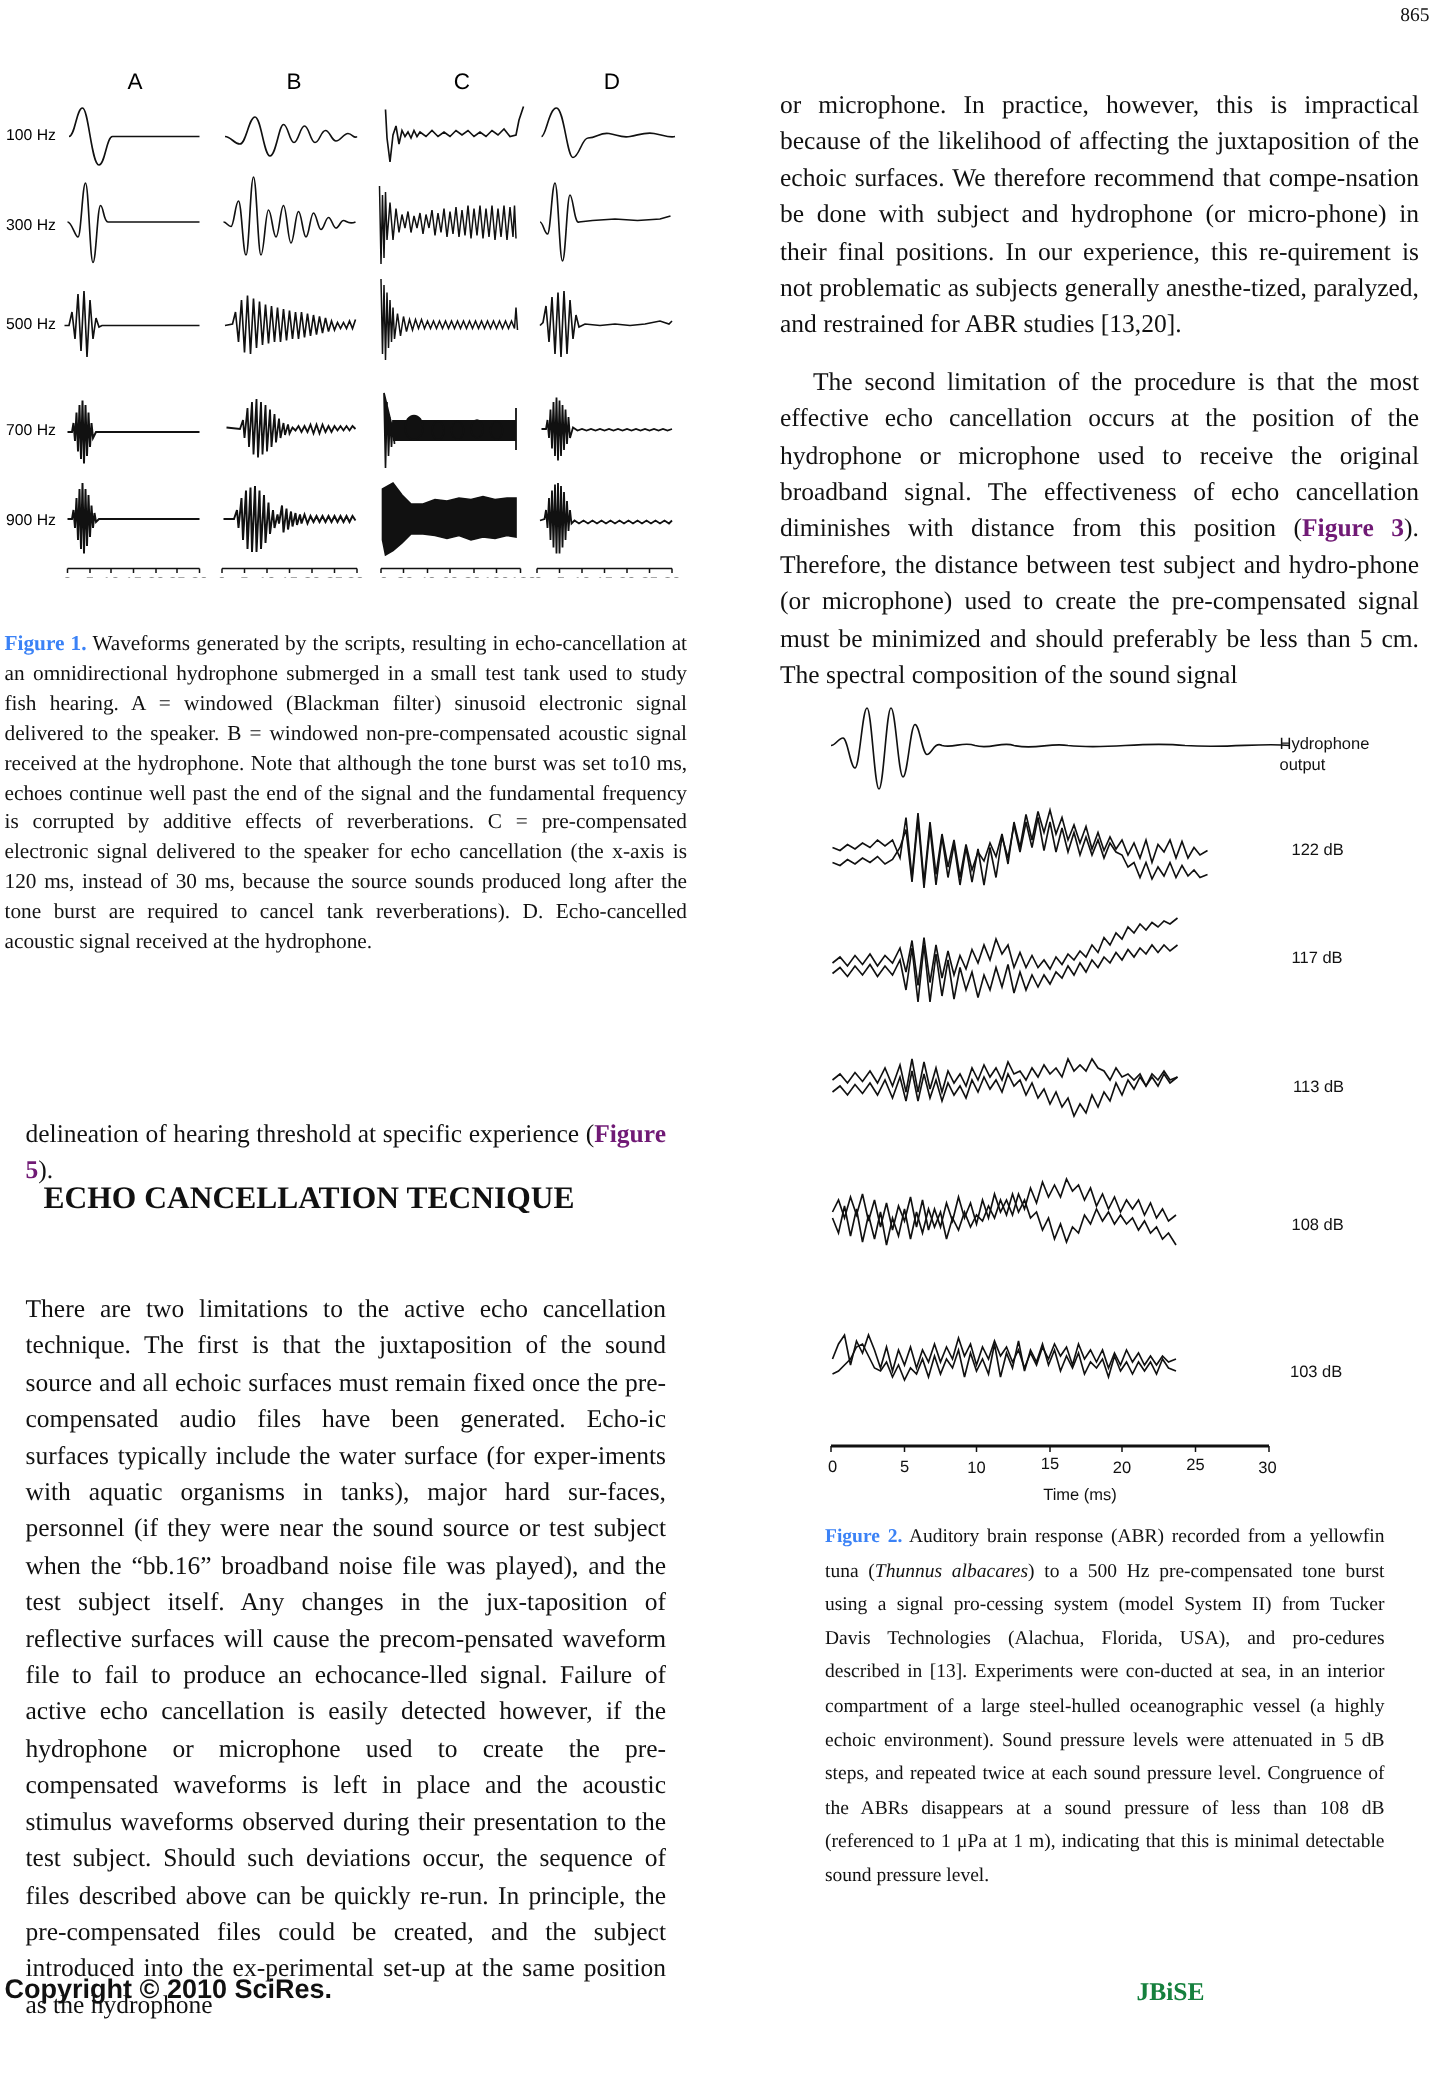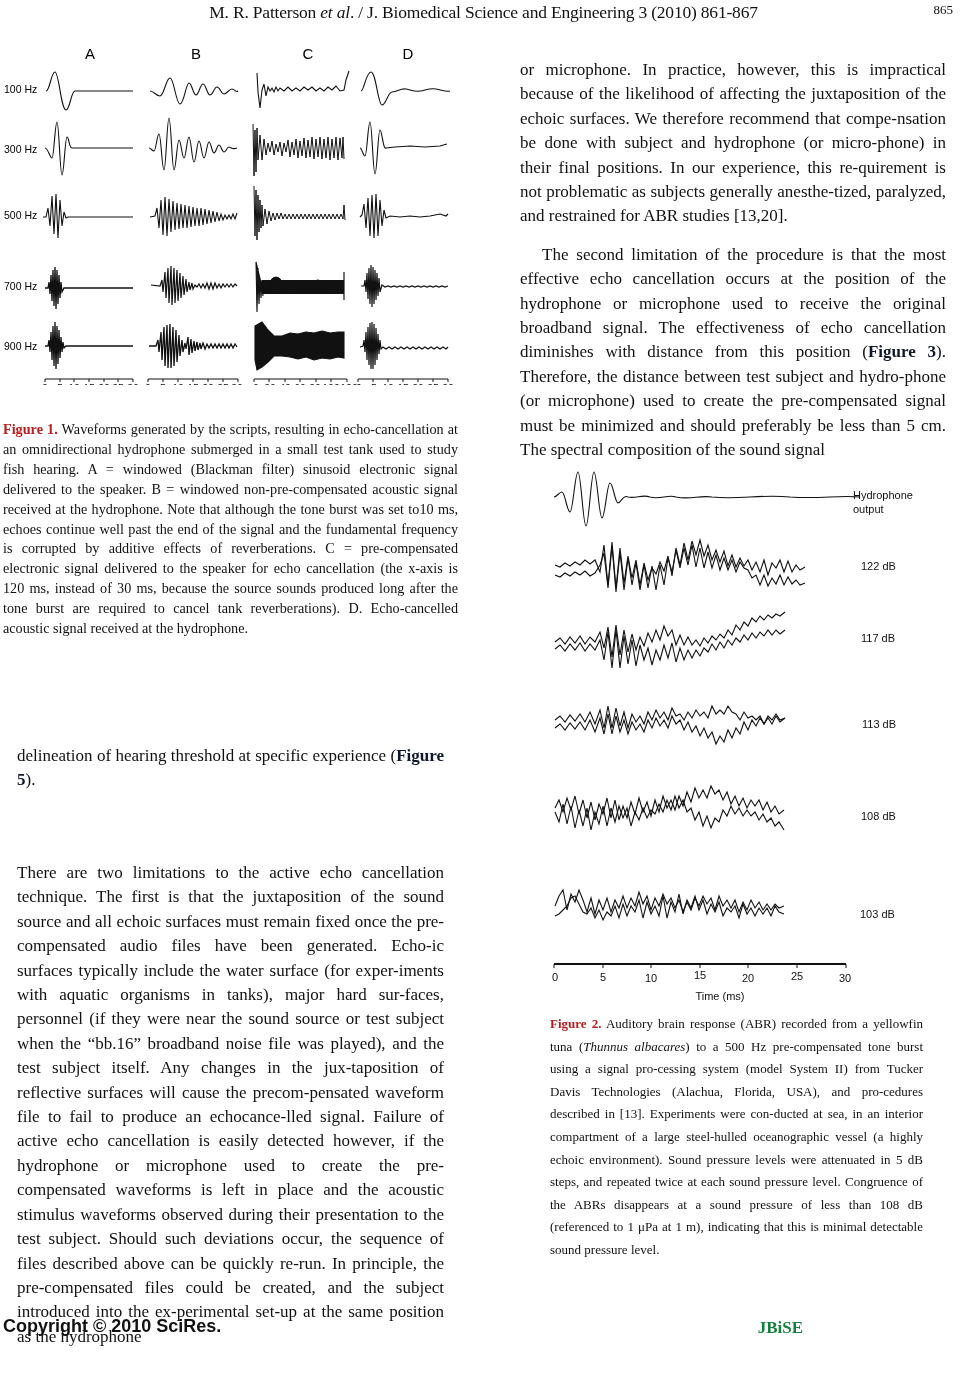--- a/index.html
+++ b/index.html
@@ -3,36 +3,35 @@
 <meta charset="utf-8">
 <style>
   html, body { margin:0; padding:0; background:#ffffff; }
   body { width:967px; height:1386px; position:relative; overflow:hidden; font-family:"Liberation Serif", serif; color:#111; }
   .header { position:absolute; top:0; left:0; width:967px; height:26px; }
   .header .title { position:absolute; left:0; width:967px; top:2px; text-align:center; font-size:17.5px; letter-spacing:-0.2px; }
   .header .pagenum { position:absolute; right:14px; top:2px; font-size:13px; }
   .fig1 { position:absolute; left:0; top:40px; width:460px; height:345px; }
   .fig1 svg { display:block; }
   .caption { position:absolute; font-size:14.2px; line-height:19.9px; text-align:justify; text-align-last:left; }
-  .caption .figlabel { color:#b91c1c; font-weight:bold; }
+  .caption .figlabel { color:#3b82f6; font-weight:bold; }
   .body-text { position:absolute; font-size:17px; line-height:24.4px; text-align:justify; }
   .body-text p { margin:14px; }
   .body-text .indent { text-indent:22px; }
-  .ref { color:#0f172a; font-weight:bold; }
+  .ref { color:#701a75; font-weight:bold; }
   .section-title { position:absolute; left:3px; top:786px; font-weight:bold; font-size:21px; line-height:25px; }
   .section-title .l2 { padding-left:26px; display:block; }
   .footer { position:absolute; top:1316px; left:0; width:811px; height:28px; }
   .footer .copy { position:absolute; left:3px; top:0; font-family:"Liberation Sans", sans-serif; font-weight:bold; font-size:18px; }
   .footer .journal { position:absolute; right:8px; top:2px; color:#15803d; font-weight:bold; font-size:17px; }
 </style>
 </head>
 <body>
 
 <div class="header">
-  <div class="title"><span>M. R. Patterson </span><i>et al</i><span>. / J. Biomedical Science and Engineering 3 (2010) 861-867</span></div>
   <div class="pagenum">865</div>
 </div>
 
 <div class="fig1">
   <svg width="460" height="345" viewBox="0 40 460 345" xmlns="http://www.w3.org/2000/svg" font-family="Liberation Sans, sans-serif">
 
     <text x="90" y="59" font-size="15" text-anchor="middle">A</text>
     <text x="196" y="59" font-size="15" text-anchor="middle">B</text>
     <text x="308" y="59" font-size="15" text-anchor="middle">C</text>
     <text x="408" y="59" font-size="15" text-anchor="middle">D</text>
@@ -164,20 +163,21 @@
 
 <div class="caption" style="left:3px; top:420px; width:455px;">
   <span class="figlabel">Figure 1.</span><span> Waveforms generated by the scripts, resulting in echo-cancellation at an omnidirectional hydrophone submerged in a small test tank used to study fish hearing. A = windowed (Blackman filter) sinusoid electronic signal delivered to the speaker. B = windowed non-pre-compensated acoustic signal received at the hydrophone. Note that although the tone burst was set to10 ms, echoes continue well past the end of the signal and the fundamental frequency is corrupted by additive effects of reverberations. C = pre-compensated electronic signal delivered to the speaker for echo cancellation (the x-axis is 120 ms, instead of 30 ms, because the source sounds produced long after the tone burst are required to cancel tank reverberations). D. Echo-cancelled acoustic signal received at the hydrophone.</span>
 </div>
 
 <div class="body-text" style="left:3px; top:730px; width:455px;">
   <p><span>delineation of hearing threshold at specific experience (</span><span class="ref">Figure 5</span><span>).</span></p>
 </div>
 
 <div class="section-title">
+  <span class="l2">ECHO CANCELLATION TECNIQUE</span>
 </div>
 
 <div class="body-text" style="left:3px; top:847px; width:455px;">
   <p>There are two limitations to the active echo cancellation technique. The first is that the juxtaposition of the sound source and all echoic surfaces must remain fixed once the pre-compensated audio files have been generated. Echo-ic surfaces typically include the water surface (for exper-iments with aquatic organisms in tanks), major hard sur-faces, personnel (if they were near the sound source or test subject when the “bb.16” broadband noise file was played), and the test subject itself. Any changes in the jux-taposition of reflective surfaces will cause the precom-pensated waveform file to fail to produce an echocance-lled signal. Failure of active echo cancellation is easily detected however, if the hydrophone or microphone used to create the pre-compensated waveforms is left in place and the acoustic stimulus waveforms observed during their presentation to the test subject. Should such deviations occur, the sequence of files described above can be quickly re-run. In principle, the pre-compensated files could be created, and the subject introduced into the ex-perimental set-up at the same position as the hydrophone</p>
 </div>
 
 <div class="body-text" style="left:506px; top:44px; width:454px;">
   <p>or microphone. In practice, however, this is impractical because of the likelihood of affecting the juxtaposition of the echoic surfaces. We therefore recommend that compe-nsation be done with subject and hydrophone (or micro-phone) in their final positions. In our experience, this re-quirement is not problematic as subjects generally anesthe-tized, paralyzed, and restrained for ABR studies [13,20].</p>
   <p class="indent"><span>The second limitation of the procedure is that the most effective echo cancellation occurs at the position of the hydrophone or microphone used to receive the original broadband signal. The effectiveness of echo cancellation diminishes with distance from this position (</span><span class="ref">Figure 3</span><span>). Therefore, the distance between test subject and hydro-phone (or microphone) used to create the pre-compensated signal must be minimized and should preferably be less than 5 cm. The spectral composition of the sound signal</span></p>
 </div>

